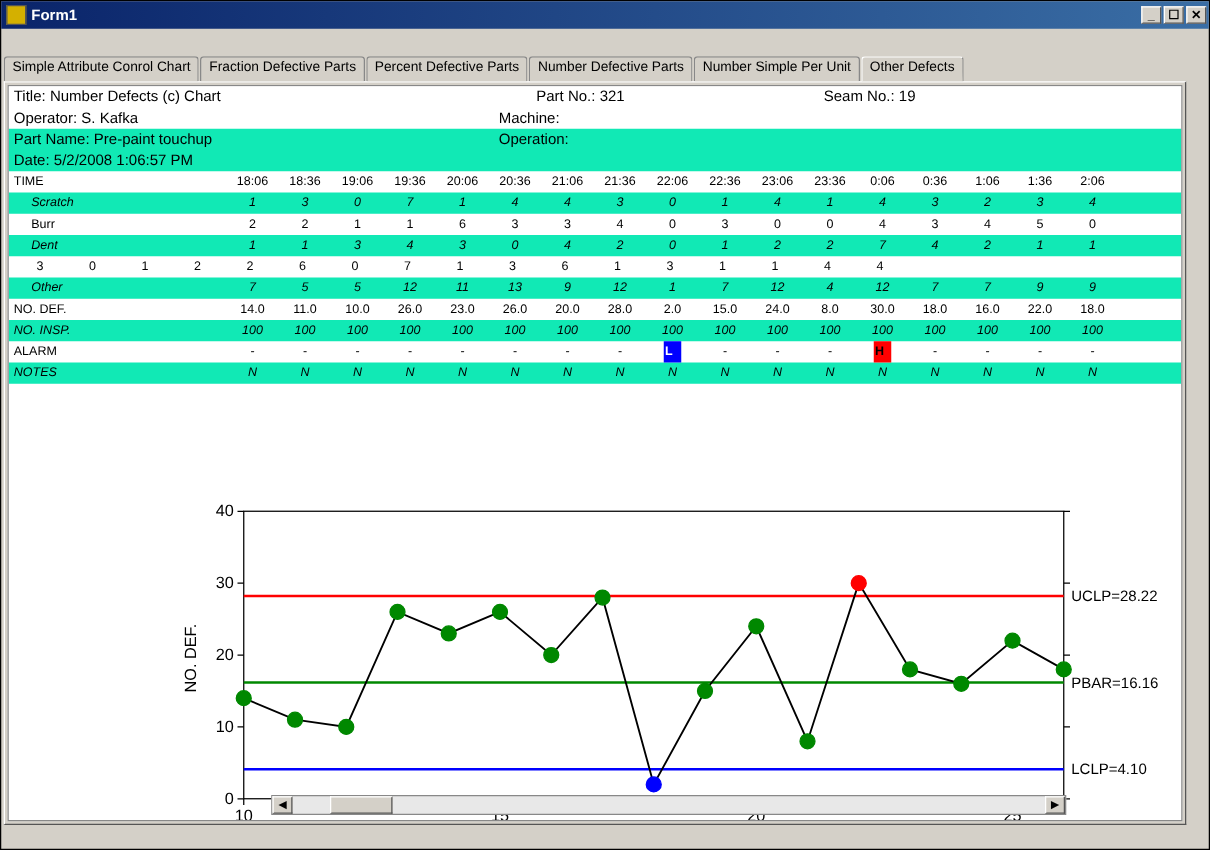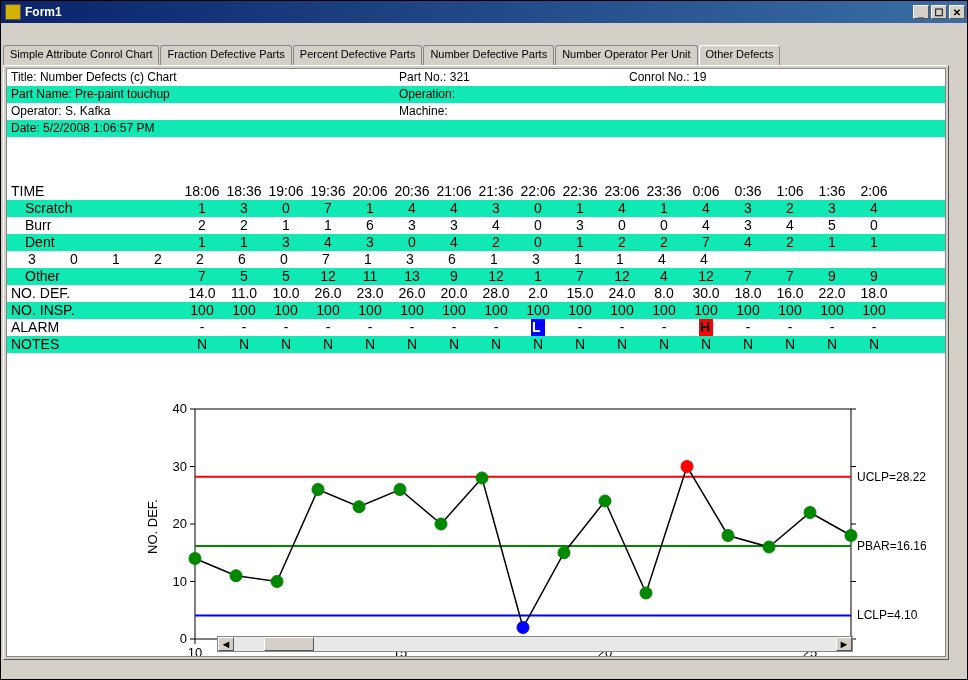--- a/index.html
+++ b/index.html
@@ -99,33 +99,32 @@
   .hdr-row {
     display: flex;
     height: 17px;
     padding-left: 4px;
   }
   .hdr-row.teal { background: #11e9b5; }
   .hdr-row.white { background: #fff; }
   .hdr-cell {
     width: 388px;
   }
-  .hdr-cell2 { width: 230px; }
+  .hdr-cell2 { width: 230px; margin-left: 30px; }
 
   .data-table {
-    font-size: 14px;
+    font-size: 10px;
     line-height: 17px;
-    margin-top: 46px;
   }
   .d-row {
     display: flex;
     height: 17px;
     padding-left: 4px;
   }
-  .d-row.teal { background: #11e9b5; }
+  .d-row.teal { background: #11e9b5; font-style: italic; }
   .d-row .lbl { width: 170px; }
   .d-row .lbl.indent { padding-left: 14px; }
   .d-row .cell {
     width: 42px;
     text-align: center;
   }
 
   .alarm-L {
     background: #0000ff;
     color: #fff;
@@ -215,39 +214,39 @@
         <span>✕</span>
       </div>
   </div>
 
   <div class="content">
     <div class="tab-row" id="tabs">
         <div class="tab">Simple Attribute Conrol Chart</div>
         <div class="tab">Fraction Defective Parts</div>
         <div class="tab">Percent Defective Parts</div>
         <div class="tab">Number Defective Parts</div>
-        <div class="tab">Number Operator Per Unit</div>
+        <div class="tab">Number Simple Per Unit</div>
         <div class="tab active">Other Defects</div>
       </div>
     <div class="panel">
       <div class="inner">
 
         <div class="hdr-block">
           <div class="hdr-row white">
             <div class="hdr-cell"><span>Title:</span> <span>Number Defects (c) Chart</span></div>
             <div class="hdr-cell2"><span>Part No.:</span> <span>321</span></div>
-            <div><span>Conrol No.:</span> <span>19</span></div>
+            <div><span>Seam No.:</span> <span>19</span></div>
+          </div>
+          <div class="hdr-row white">
+            <div class="hdr-cell"><span>Operator:</span> <span>S. Kafka</span></div>
+            <div><span>Machine:</span> <span></span></div>
           </div>
           <div class="hdr-row teal">
             <div class="hdr-cell"><span>Part Name:</span> <span>Pre-paint touchup</span></div>
             <div><span>Operation:</span> <span></span></div>
-          </div>
-          <div class="hdr-row white">
-            <div class="hdr-cell"><span>Operator:</span> <span>S. Kafka</span></div>
-            <div><span>Machine:</span> <span></span></div>
           </div>
           <div class="hdr-row teal">
             <div><span>Date:</span> <span>5/2/2008 1:06:57 PM</span></div>
           </div>
         </div>
 
         <div class="data-table" id="dtable">
             <div class="d-row">
               <div class="lbl">TIME</div>
               <div class="cell">18:06</div>

